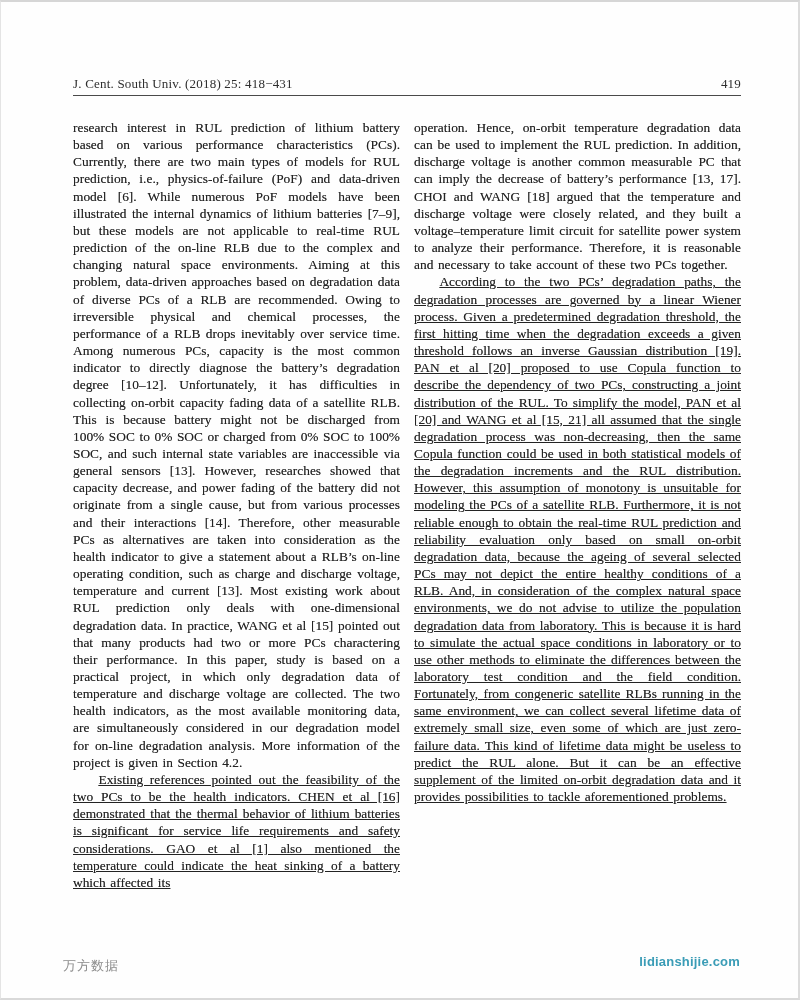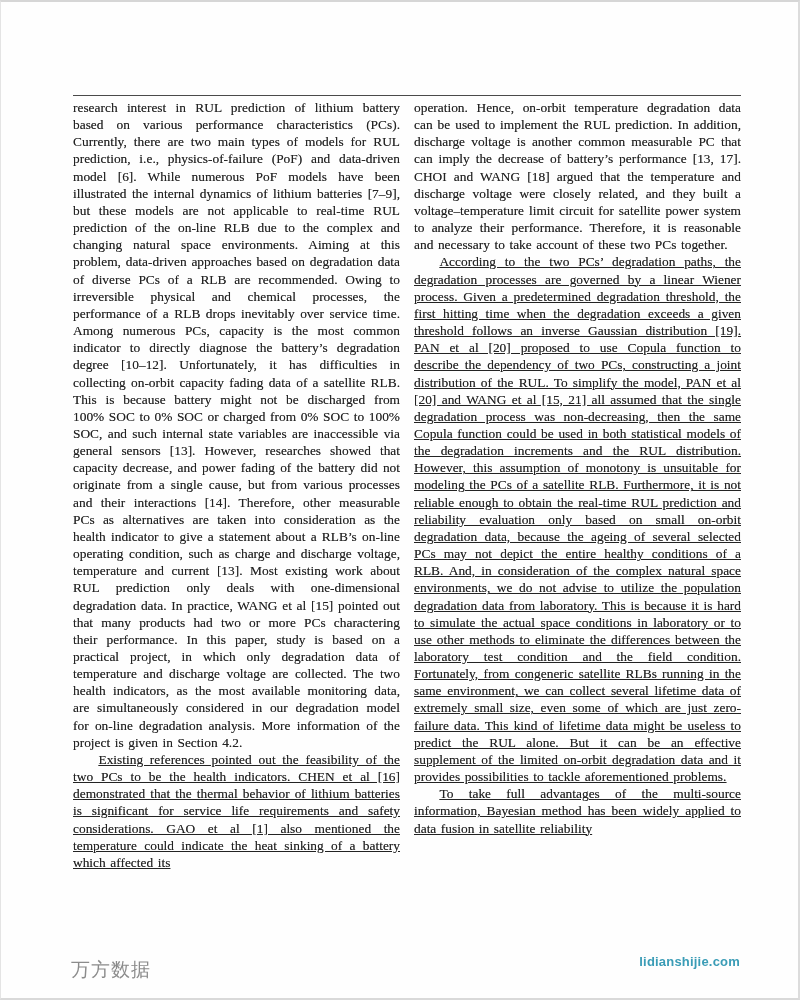--- a/index.html
+++ b/index.html
@@ -36,21 +36,21 @@
   .header-rule {
     position: absolute;
     top: 93px;
     left: 72px;
     width: 668px;
     height: 0;
     border-top: 1.6px solid #4a4a4a;
   }
   .columns {
     position: absolute;
-    top: 97px;
+    top: 117px;
     left: 72px;
     width: 668px;
     display: flex;
     column-gap: 14px;
   }
   .col {
     flex: 1 1 0;
     min-width: 0;
   }
   .col p {
@@ -62,53 +62,56 @@
     word-spacing: 1.2px;
     color: #232323;
     text-shadow: 0 0 0.45px rgba(40,40,40,0.55);
   }
   .col p.indent {
     text-indent: 1.9em;
     text-decoration: underline;
   }
   .footer-left {
     position: absolute;
-    left: 70px;
+    left: 62px;
     top: 955px;
     font-family: "Liberation Sans", "DejaVu Sans", sans-serif;
-    font-size: 19px;
+    font-size: 13px;
     color: #8b8b8b;
     letter-spacing: 1px;
   }
   .footer-watermark {
     position: absolute;
     right: 58px;
     top: 952px;
     font-family: "Liberation Sans", "DejaVu Sans", sans-serif;
     font-size: 13px;
     font-weight: bold;
     letter-spacing: 0.2px;
   }
 </style>
 </head>
 <body>
 
 <div class="page">
 
+  <div class="header">
+    <span>J. Cent. South Univ. (2018) 25: 418−431</span>
+    <span>419</span>
+  </div>
   <div class="header-rule"></div>
 
   <div class="columns">
     <section class="col">
       <p>research interest in RUL prediction of lithium battery based on various performance characteristics (PCs). Currently, there are two main types of models for RUL prediction, i.e., physics-of-failure (PoF) and data-driven model [6]. While numerous PoF models have been illustrated the internal dynamics of lithium batteries [7–9], but these models are not applicable to real-time RUL prediction of the on-line RLB due to the complex and changing natural space environments. Aiming at this problem, data-driven approaches based on degradation data of diverse PCs of a RLB are recommended. Owing to irreversible physical and chemical processes, the performance of a RLB drops inevitably over service time. Among numerous PCs, capacity is the most common indicator to directly diagnose the battery’s degradation degree [10–12]. Unfortunately, it has difficulties in collecting on-orbit capacity fading data of a satellite RLB. This is because battery might not be discharged from 100% SOC to 0% SOC or charged from 0% SOC to 100% SOC, and such internal state variables are inaccessible via general sensors [13]. However, researches showed that capacity decrease, and power fading of the battery did not originate from a single cause, but from various processes and their interactions [14]. Therefore, other measurable PCs as alternatives are taken into consideration as the health indicator to give a statement about a RLB’s on-line operating condition, such as charge and discharge voltage, temperature and current [13]. Most existing work about RUL prediction only deals with one-dimensional degradation data. In practice, WANG et al [15] pointed out that many products had two or more PCs charactering their performance. In this paper, study is based on a practical project, in which only degradation data of temperature and discharge voltage are collected. The two health indicators, as the most available monitoring data, are simultaneously considered in our degradation model for on-line degradation analysis. More information of the project is given in Section 4.2.</p>
       <p class="indent">Existing references pointed out the feasibility of the two PCs to be the health indicators. CHEN et al [16] demonstrated that the thermal behavior of lithium batteries is significant for service life requirements and safety considerations. GAO et al [1] also mentioned the temperature could indicate the heat sinking of a battery which affected its</p>
     </section>
     <section class="col">
       <p>operation. Hence, on-orbit temperature degradation data can be used to implement the RUL prediction. In addition, discharge voltage is another common measurable PC that can imply the decrease of battery’s performance [13, 17]. CHOI and WANG [18] argued that the temperature and discharge voltage were closely related, and they built a voltage–temperature limit circuit for satellite power system to analyze their performance. Therefore, it is reasonable and necessary to take account of these two PCs together.</p>
       <p class="indent">According to the two PCs’ degradation paths, the degradation processes are governed by a linear Wiener process. Given a predetermined degradation threshold, the first hitting time when the degradation exceeds a given threshold follows an inverse Gaussian distribution [19]. PAN et al [20] proposed to use Copula function to describe the dependency of two PCs, constructing a joint distribution of the RUL. To simplify the model, PAN et al [20] and WANG et al [15, 21] all assumed that the single degradation process was non-decreasing, then the same Copula function could be used in both statistical models of the degradation increments and the RUL distribution. However, this assumption of monotony is unsuitable for modeling the PCs of a satellite RLB. Furthermore, it is not reliable enough to obtain the real-time RUL prediction and reliability evaluation only based on small on-orbit degradation data, because the ageing of several selected PCs may not depict the entire healthy conditions of a RLB. And, in consideration of the complex natural space environments, we do not advise to utilize the population degradation data from laboratory. This is because it is hard to simulate the actual space conditions in laboratory or to use other methods to eliminate the differences between the laboratory test condition and the field condition. Fortunately, from congeneric satellite RLBs running in the same environment, we can collect several lifetime data of extremely small size, even some of which are just zero-failure data. This kind of lifetime data might be useless to predict the RUL alone. But it can be an effective supplement of the limited on-orbit degradation data and it provides possibilities to tackle aforementioned problems.</p>
-      <p class="indent">To take full advantages of the multi-source information, Bayesian method has been widely applied to data fusion in satellite reliability</p>
     </section>
   </div>
 
   <div class="footer-left" style="color: rgb(139, 139, 139);">万方数据</div>
 
   <div class="footer-watermark" style="color: rgb(58, 156, 182);">lidianshijie.com</div>
 
 </div>
 
 </body></html>

